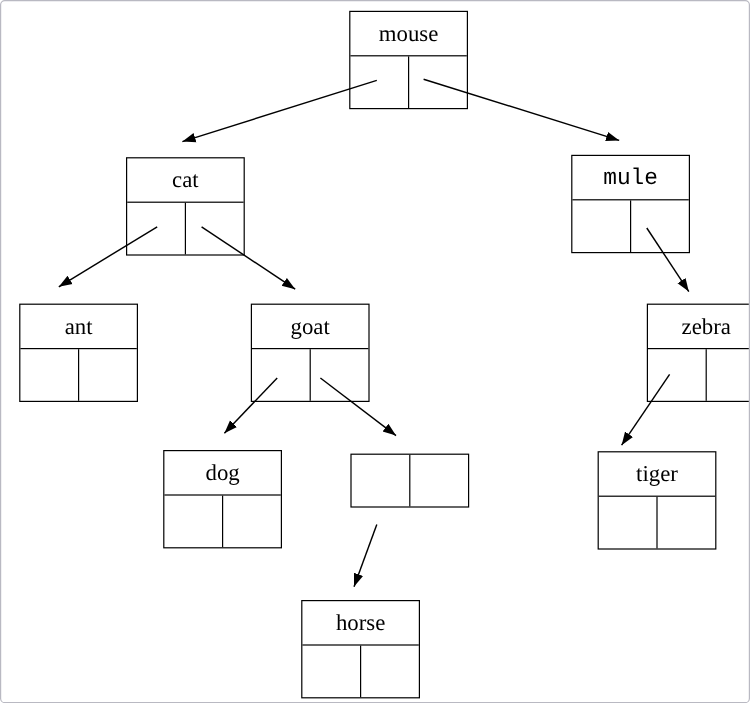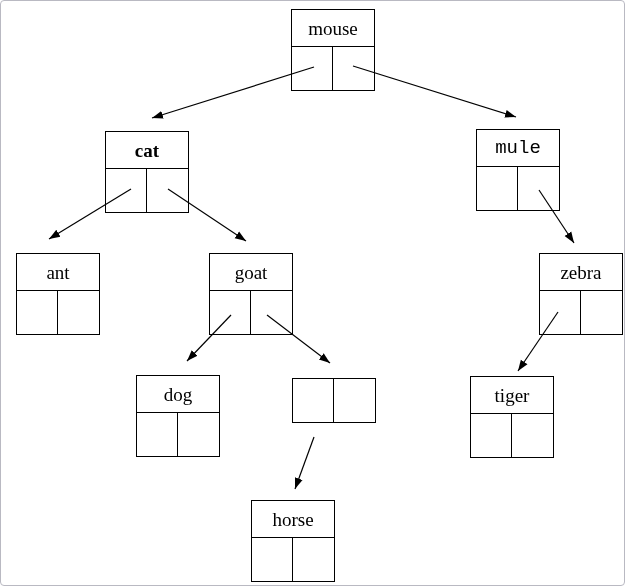--- a/index.html
+++ b/index.html
@@ -19,21 +19,21 @@
   }
   .edges-layer {
     position: absolute;
     left: 0; top: 0;
     width: 625px; height: 586px;
     pointer-events: none;
     z-index: 2;
   }
   .node {
     position: absolute;
-    width: 84px;
+    width: 99px;
     box-sizing: border-box;
     border: 1.5px solid #000000;
     background: transparent;
     z-index: 1;
   }
   .node-label {
     height: 37px;
     line-height: 37px;
     text-align: center;
     font-size: 19px;
@@ -77,21 +77,21 @@
   </svg>
 
   <div class="node" style="left:290px; top:8px;">
     <div class="node-label">mouse</div>
     <div class="node-pointers">
       <div class="ptr-cell left"></div>
       <div class="ptr-cell right"></div>
     </div>
   </div>
 
-  <div class="node" style="left:104px; top:130px;font-weight:bold;">
+  <div class="node" style="left:104px; top:130px;">
     <div class="node-label">cat</div>
     <div class="node-pointers">
       <div class="ptr-cell left"></div>
       <div class="ptr-cell right"></div>
     </div>
   </div>
 
   <div class="node" style="left:475px; top:128px;font-family:Liberation Mono, monospace;">
     <div class="node-label">mule</div>
     <div class="node-pointers">
@@ -132,21 +132,21 @@
     </div>
   </div>
 
   <div class="node" style="left:291px; top:377px;">
     <div class="node-pointers">
       <div class="ptr-cell left"></div>
       <div class="ptr-cell right"></div>
     </div>
   </div>
 
-  <div class="node" style="left:469px; top:375px;">
+  <div class="node" style="left:497px; top:375px;">
     <div class="node-label">tiger</div>
     <div class="node-pointers">
       <div class="ptr-cell left"></div>
       <div class="ptr-cell right"></div>
     </div>
   </div>
 
   <div class="node" style="left:250px; top:499px;">
     <div class="node-label">horse</div>
     <div class="node-pointers">

